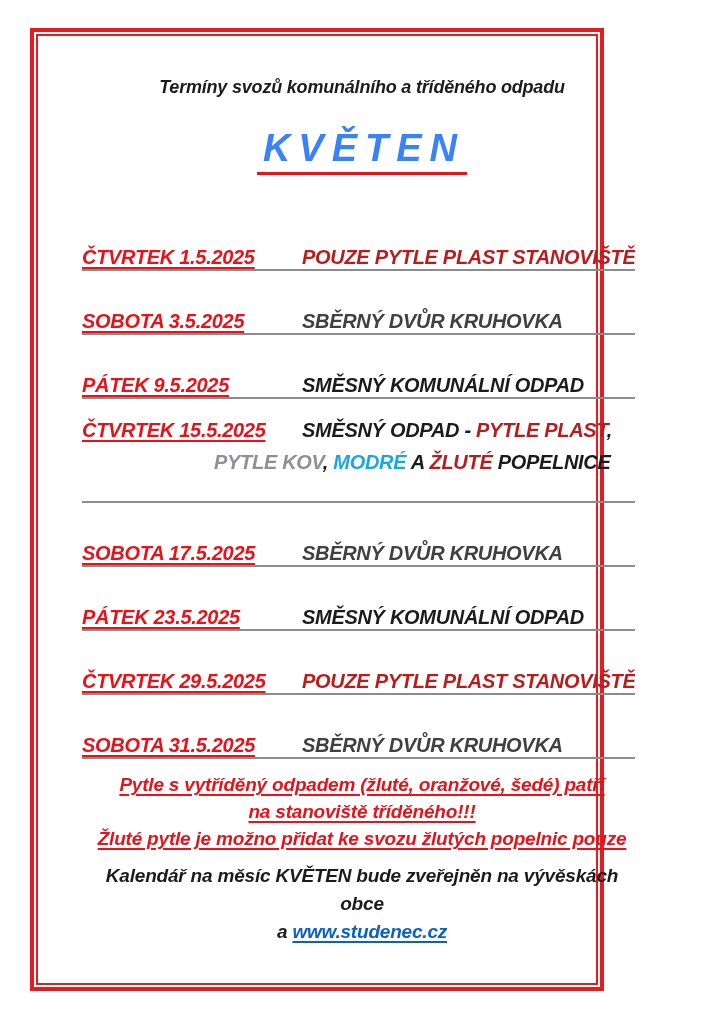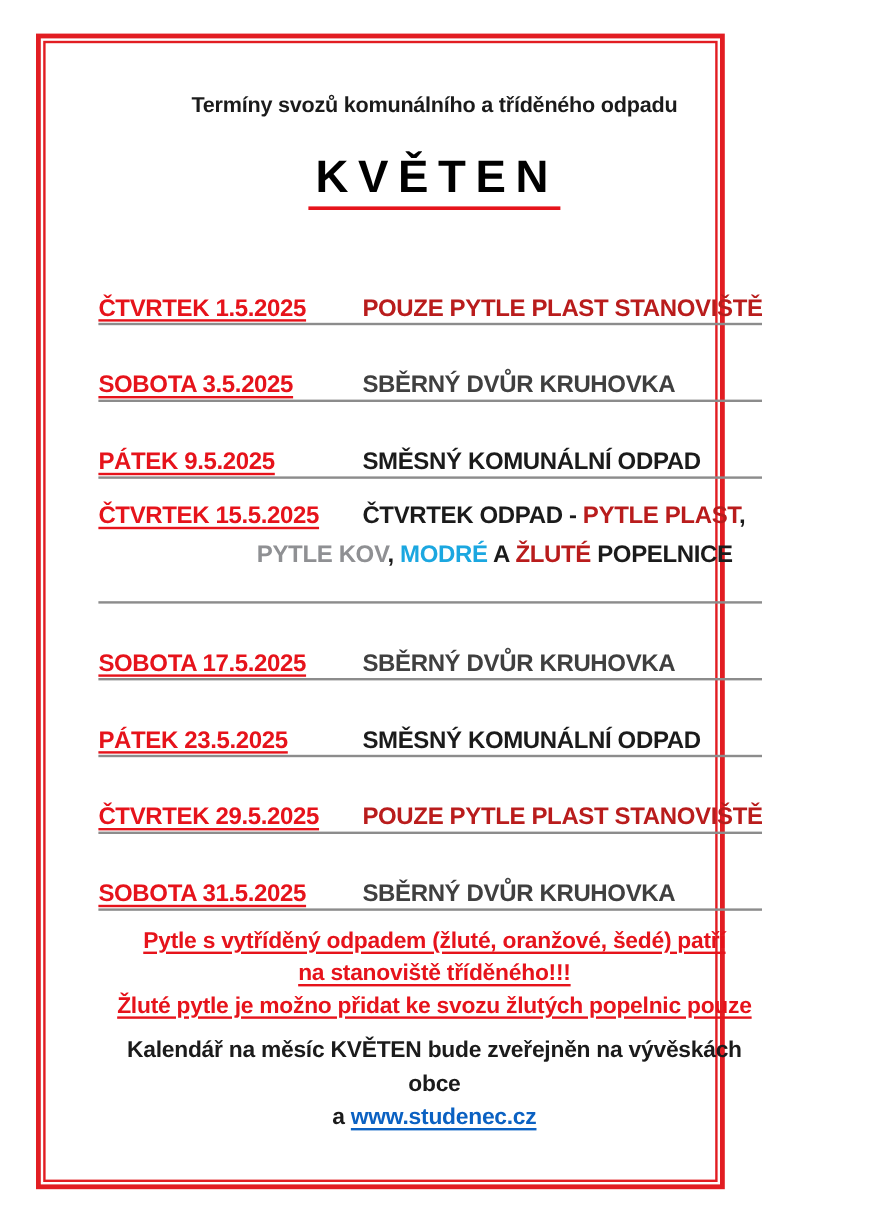--- a/index.html
+++ b/index.html
@@ -4,20 +4,21 @@
 <style>
   * { margin:0; padding:0; box-sizing:border-box; }
   body { background:#ffffff; }
   .page {
     position:relative;
     width:635px; height:1024px;
     background:#ffffff;
     font-family:"Liberation Sans", sans-serif;
     font-weight:700;
     overflow:hidden;
+    font-style:italic;
   }
   .frame-outer {
     position:absolute; left:30px; top:28px; right:31px; bottom:33px;
     border:4px solid #e21d22;
   }
   .frame-inner {
     position:absolute; inset:2px;
     border:2px solid #e21d22;
   }
   .content {
@@ -28,21 +29,21 @@
     text-align:center;
     font-size:18px; line-height:22px;
     color:#1b1b1b;
     letter-spacing:-0.2px;
   }
   .month-wrap { margin-top:28px; text-align:center; }
   .month {
     display:inline-block;
     font-size:38px; line-height:44px;
     letter-spacing:8px;
-    color:#000000;
+    color:#3b82f6;
     border-bottom:3px solid #e6131b;
     padding:0 2px 2px 6px;
   }
   .rows { margin-top:32px; }
   .row {
     display:flex; align-items:flex-end;
     height:64px;
     border-bottom:2px solid #8c8c8c;
     font-size:20px;
     letter-spacing:-0.3px;
@@ -118,21 +119,21 @@
       </div>
 
       <div class="row">
         <span class="date">PÁTEK 9.5.2025</span>
         <span class="desc"><span class="c-black">SMĚSNÝ KOMUNÁLNÍ ODPAD</span></span>
       </div>
 
       <div class="row row-tall">
         <div class="row-line1">
           <span class="date">ČTVRTEK 15.5.2025</span>
-          <span class="desc"><span class="c-black">ČTVRTEK ODPAD - </span><span class="c-gold">PYTLE PLAST</span><span class="c-black">,</span></span>
+          <span class="desc"><span class="c-black">SMĚSNÝ ODPAD - </span><span class="c-gold">PYTLE PLAST</span><span class="c-black">,</span></span>
         </div>
         <div class="row-line2"><span class="c-gray">PYTLE KOV</span><span class="c-black">, </span><span class="c-blue">MODRÉ</span><span class="c-black"> A </span><span class="c-gold">ŽLUTÉ</span><span class="c-black"> POPELNICE</span></div>
       </div>
 
       <div class="row">
         <span class="date">SOBOTA 17.5.2025</span>
         <span class="desc"><span class="c-green">SBĚRNÝ DVŮR KRUHOVKA</span></span>
       </div>
 
       <div class="row">

